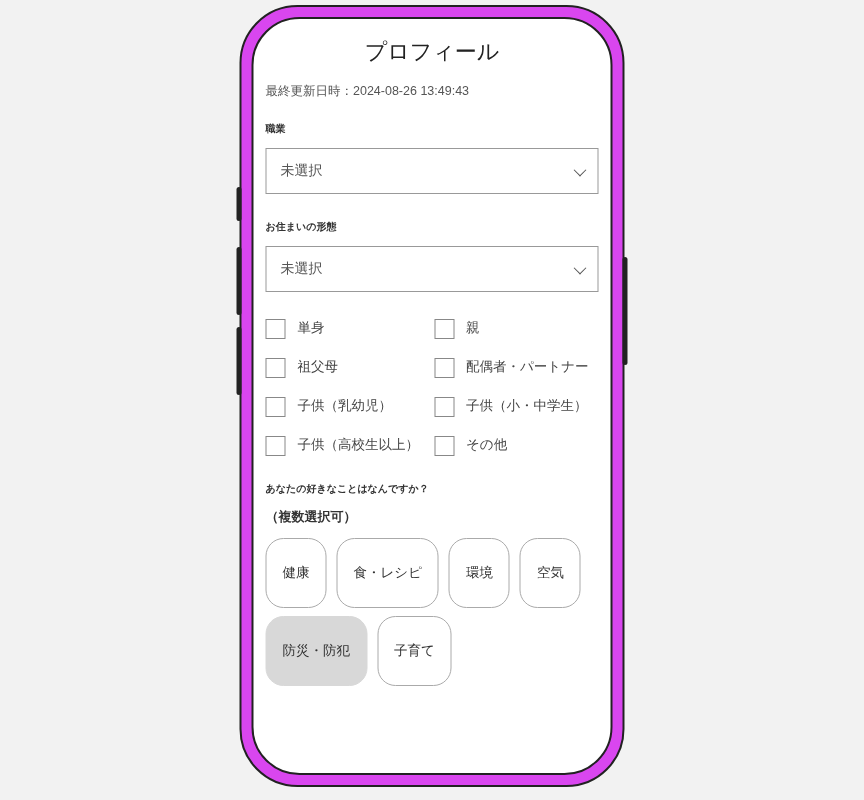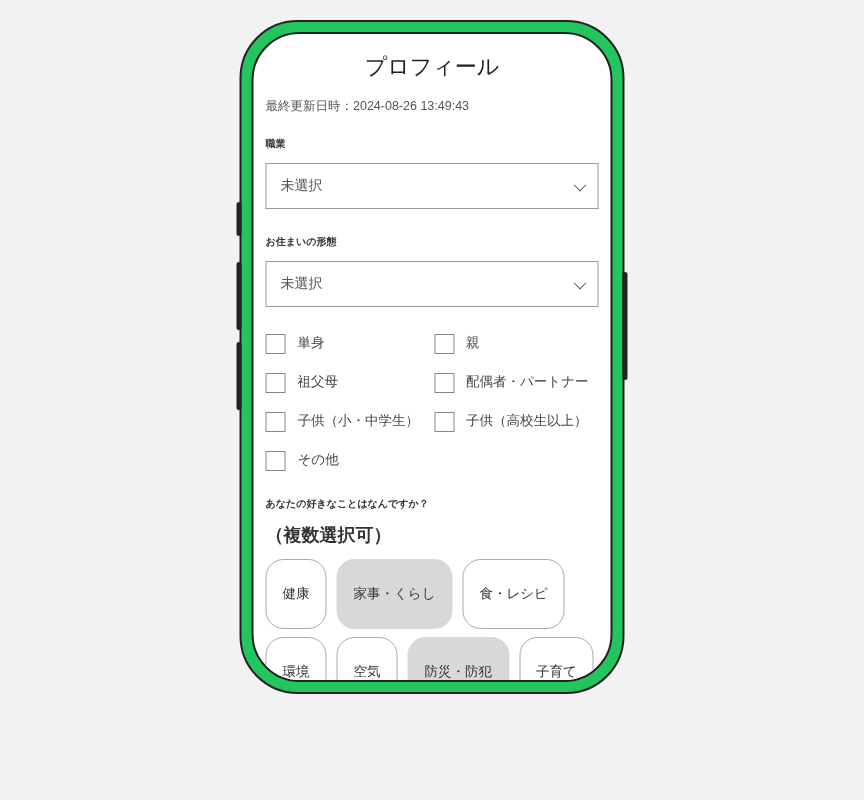--- a/index.html
+++ b/index.html
@@ -7,27 +7,27 @@
       background: #f2f2f2;
       font-family: -apple-system, "Hiragino Sans", "Hiragino Kaku Gothic ProN", Meiryo, sans-serif;
       width: 864px;
       height: 800px;
       overflow: hidden;
       position: relative;
     }
     .phone-outer {
       position: absolute;
       left: 50%;
-      top: 20px;
+      top: 5px;
       transform: translateX(-50%);
       width: 385px;
-      height: 674px;
+      height: 782px;
       border: 2.5px solid #222;
       border-radius: 58px;
-      background: #22c55e;
+      background: #d946ef;
     }
     .phone-inner {
       position: absolute;
       left: 10px;
       top: 10px;
       right: 10px;
       bottom: 10px;
       border: 2.5px solid #222;
       border-radius: 48px;
       overflow: hidden;
@@ -112,21 +112,21 @@
       background: #fff;
       flex: none;
       margin-top: 1px;
     }
     .check-label {
       font-size: 13.5px;
       color: #444;
       line-height: 1.5;
     }
     .hobby-sub {
-      font-size: 18px;
+      font-size: 13px;
       font-weight: 700;
       color: #333;
       margin-top: 0;
     }
     .chips {
       margin-top: 12px;
       display: flex;
       flex-wrap: wrap;
       gap: 8px 10px;
     }
@@ -196,39 +196,42 @@
             <div class="check-item">
               <div class="check-box"></div>
               <div class="check-label">祖父母</div>
             </div>
             <div class="check-item">
               <div class="check-box"></div>
               <div class="check-label">配偶者・パートナー</div>
             </div>
             <div class="check-item">
               <div class="check-box"></div>
+              <div class="check-label">子供（乳幼児）</div>
+            </div>
+            <div class="check-item">
+              <div class="check-box"></div>
               <div class="check-label">子供（小・中学生）</div>
             </div>
             <div class="check-item">
               <div class="check-box"></div>
               <div class="check-label">子供（高校生以上）</div>
             </div>
             <div class="check-item">
               <div class="check-box"></div>
               <div class="check-label">その他</div>
             </div>
           </div>
       </div>
 
       <div class="field">
         <div class="field-label">あなたの好きなことはなんですか？</div>
         <div class="hobby-sub">（複数選択可）</div>
         <div class="chips" id="chips">
             <div class="chip">健康</div>
-            <div class="chip selected">家事・くらし</div>
             <div class="chip">食・レシピ</div>
             <div class="chip">環境</div>
             <div class="chip">空気</div>
             <div class="chip selected">防災・防犯</div>
             <div class="chip">子育て</div>
           </div>
       </div>
 
     </div>
   </div>

